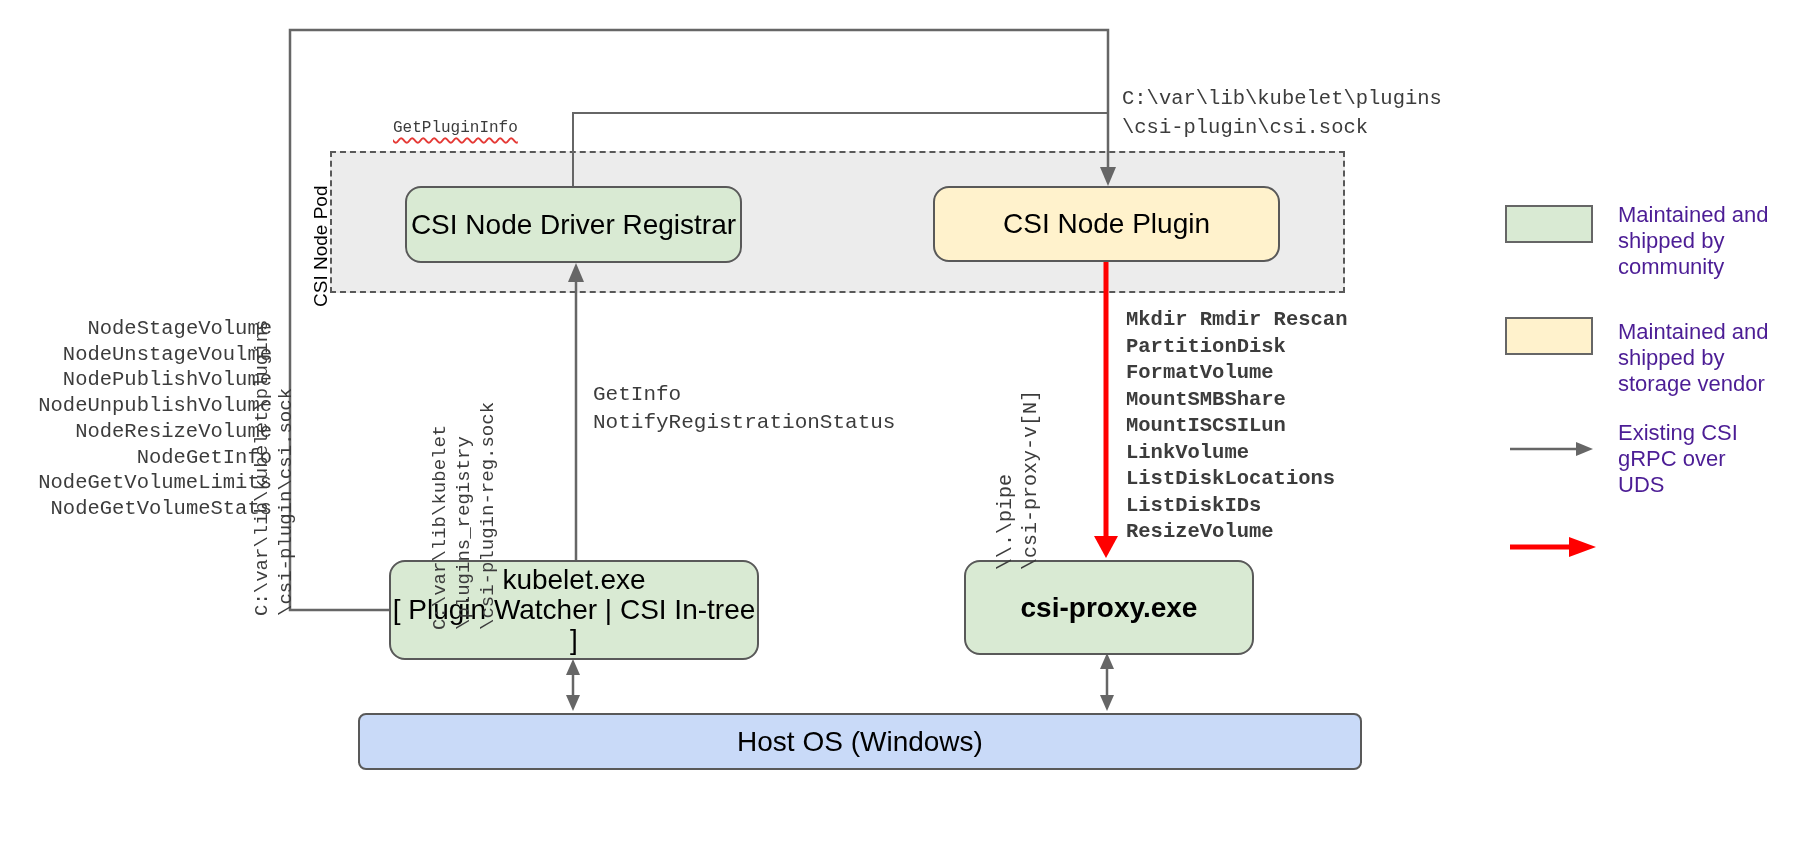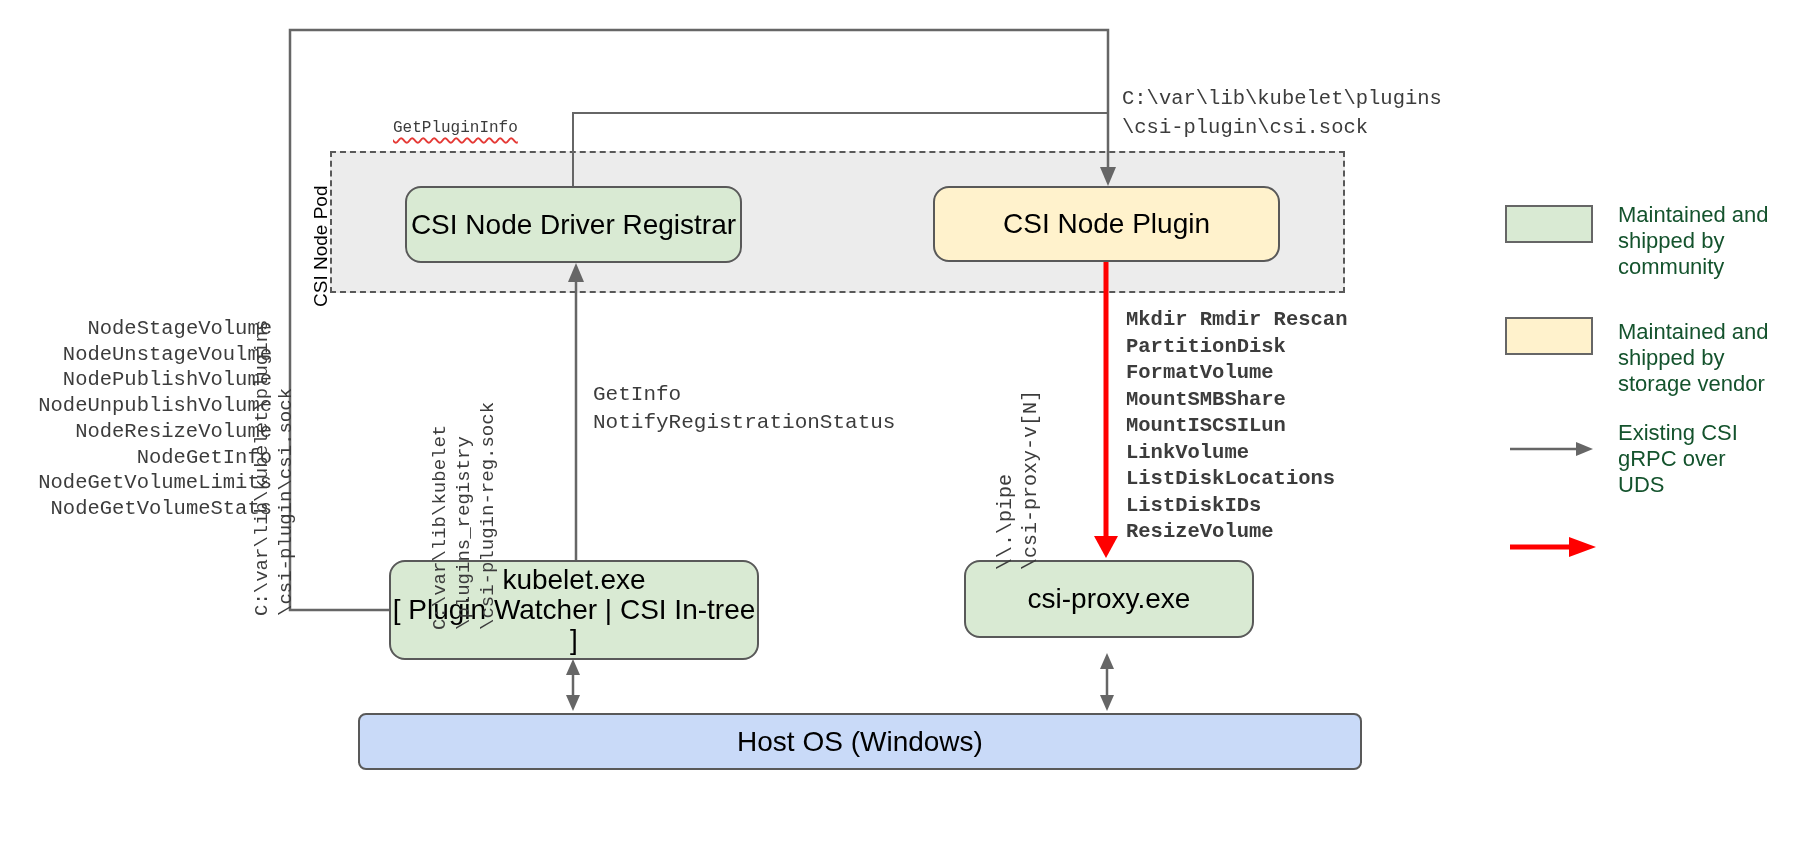--- a/index.html
+++ b/index.html
@@ -30,21 +30,21 @@
   .vtext div{white-space:nowrap;}
   .squiggle{
     text-decoration-line:underline;text-decoration-style:wavy;
     text-decoration-color:#e53935;text-decoration-thickness:1.5px;text-underline-offset:5px;
   }
   .podlabel{
     position:absolute;transform-origin:left bottom;transform:rotate(-90deg);
     font-size:19px;color:#000;white-space:nowrap;font-family:"Liberation Sans",sans-serif;
   }
   .legend-swatch{position:absolute;width:88px;height:38px;border:2px solid #666;box-sizing:border-box;}
-  .legend-text{position:absolute;font-size:22px;line-height:26px;color:#14532d;}
+  .legend-text{position:absolute;font-size:22px;line-height:26px;color:#4c1d95;}
 </style>
 </head>
 <body>
 
 <div class="canvas">
 
   <div class="pod"></div>
   <div class="podlabel" style="left:332px;top:285px;">CSI Node Pod</div>
 
   <svg class="lines" viewBox="0 0 1818 842">
@@ -80,21 +80,21 @@
 
   <div class="box yellow" style="left:933px;top:186px;width:347px;height:76px;text-align:center;">
     <div>CSI Node Plugin</div>
   </div>
 
   <div class="box green" style="left:389px;top:560px;width:370px;height:100px;">
     <div>kubelet.exe</div>
     <div>[ Plugin Watcher | CSI In-tree ]</div>
   </div>
 
-  <div class="box green" style="left:964px;top:560px;width:290px;height:78px;">
+  <div class="box green" style="left:964px;top:560px;width:290px;height:95px;font-weight:bold;">
     <div>csi-proxy.exe</div>
   </div>
 
   <div class="box blue" style="left:358px;top:713px;width:1004px;height:57px;">
     <div>Host OS (Windows)</div>
   </div>
 
   <div class="mono squiggle" style="left:393px;top:116px;font-size:16px;">GetPluginInfo</div>
 
   <div class="mono" style="left:1122px;top:84px;line-height:29px;">

